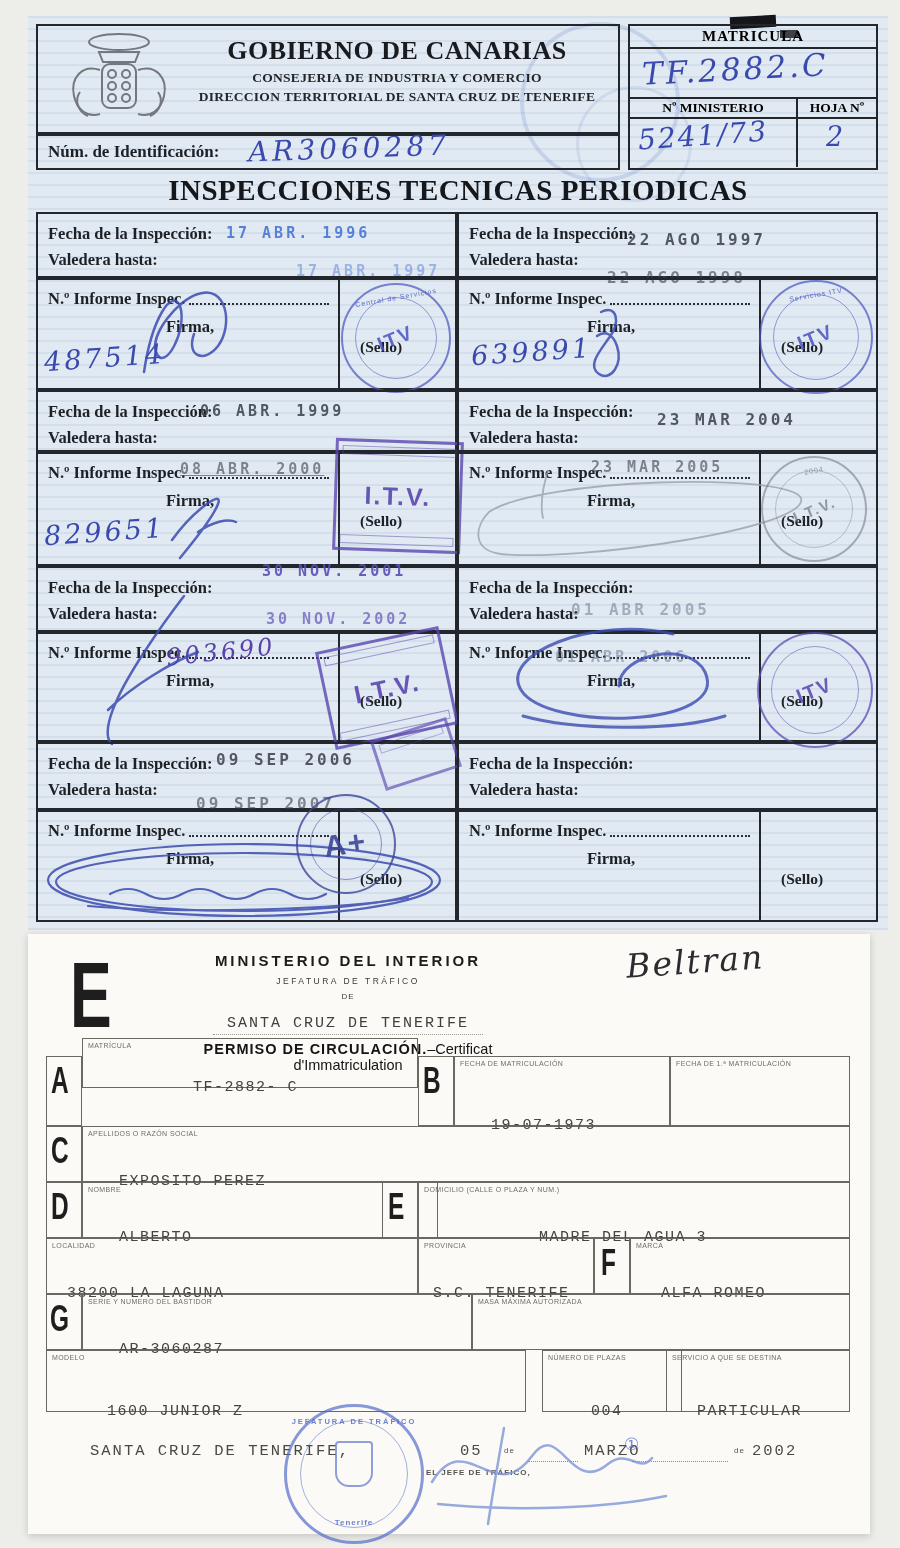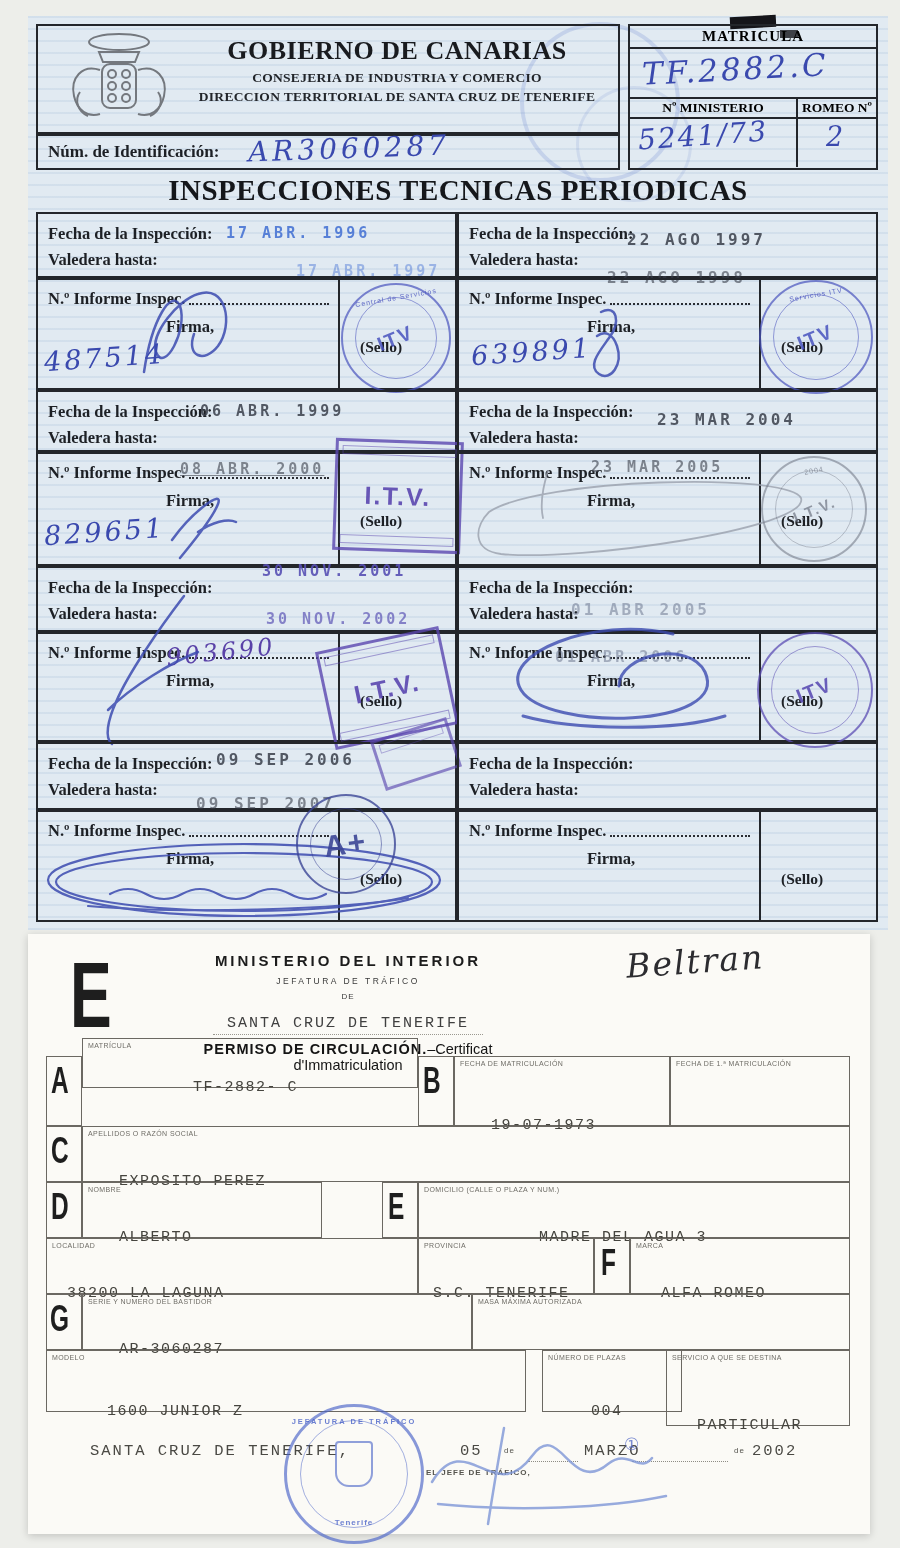--- a/index.html
+++ b/index.html
@@ -127,21 +127,21 @@
       <span class="hand" style="position:absolute;left:210px;top:-4px;font-size:28px;letter-spacing:4px;transform:rotate(-2deg);">AR3060287</span>
     </div>
 
     <div class="box" style="left:600px;top:8px;width:250px;height:146px;">
       <div style="border-bottom:2px solid #23262b;text-align:center;font-size:15px;font-weight:600;letter-spacing:1px;padding:2px 0;">MATRICULA</div>
       <div style="height:48px;border-bottom:2px solid #23262b;position:relative;">
         <span class="hand" style="position:absolute;left:12px;top:2px;font-size:31px;letter-spacing:3px;transform:rotate(-3deg);">TF.2882.C</span>
       </div>
       <div style="display:flex;border-bottom:2px solid #23262b;">
         <div style="width:166px;border-right:2px solid #23262b;text-align:center;font-size:13.5px;font-weight:600;padding:1px 0;">Nº MINISTERIO</div>
-        <div style="flex:1;text-align:center;font-size:13.5px;font-weight:600;padding:1px 0;">ROMEO Nº</div>
+        <div style="flex:1;text-align:center;font-size:13.5px;font-weight:600;padding:1px 0;">HOJA Nº</div>
       </div>
       <div style="display:flex;height:48px;">
         <div style="width:166px;border-right:2px solid #23262b;position:relative;">
           <span class="hand" style="position:absolute;left:8px;top:0px;font-size:28px;letter-spacing:2px;transform:rotate(-4deg);">5241/73</span>
         </div>
         <div style="flex:1;position:relative;">
           <span class="hand" style="position:absolute;left:28px;top:2px;font-size:27px;">2</span>
         </div>
       </div>
     </div>
@@ -376,21 +376,21 @@
         <span class="big-letter" style="font-size:36px;">C</span>
       </div>
     <div class="fcell" style="left:54px;top:192px;width:768px;height:56px;">
       <span class="flab">APELLIDOS O RAZÓN SOCIAL</span>
       <span class="fval" style="left:36px;">EXPOSITO PEREZ</span>
     </div>
 
     <div class="fcell letter-cell" style="left:18px;top:248px;width:36px;height:56px;">
         <span class="big-letter" style="font-size:36px;">D</span>
       </div>
-    <div class="fcell" style="left:54px;top:248px;width:240px;height:56px;">
+    <div class="fcell" style="left:54px;top:248px;width:356px;height:56px;">
       <span class="flab">NOMBRE</span>
       <span class="fval" style="left:36px;">ALBERTO</span>
     </div>
     <div class="fcell letter-cell" style="left:354px;top:248px;width:36px;height:56px;">
         <span class="big-letter" style="font-size:36px;">E</span>
       </div>
     <div class="fcell" style="left:390px;top:248px;width:432px;height:56px;">
       <span class="flab">DOMICILIO (CALLE O PLAZA Y NUM.)</span>
       <span class="fval" style="left:120px;">MADRE DEL AGUA 3</span>
     </div>
@@ -424,21 +424,21 @@
     </div>
 
     <div class="fcell" style="left:18px;top:416px;width:480px;height:62px;">
       <span class="flab">MODELO</span>
       <span class="fval" style="left:60px;">1600 JUNIOR Z</span>
     </div>
     <div class="fcell" style="left:498px;top:416px;width:140px;height:62px;margin-left:16px;">
       <span class="flab">NÚMERO DE PLAZAS</span>
       <span class="fval" style="left:48px;">004</span>
     </div>
-    <div class="fcell" style="left:638px;top:416px;width:184px;height:76px;">
+    <div class="fcell" style="left:638px;top:416px;width:184px;height:62px;">
       <span class="flab">SERVICIO A QUE SE DESTINA</span>
       <span class="fval" style="left:30px;">PARTICULAR</span>
     </div>
 
     <span class="foot-mono" style="position:absolute;left:62px;top:508px;">SANTA CRUZ DE TENERIFE,</span>
     <span class="foot-mono" style="position:absolute;left:432px;top:508px;">05</span>
     <span class="foot-small" style="position:absolute;left:476px;top:512px;">de</span>
     <span class="foot-mono" style="position:absolute;left:556px;top:508px;">MARZO</span>
     <span class="foot-small" style="position:absolute;left:706px;top:512px;">de</span>
     <span class="foot-mono" style="position:absolute;left:724px;top:508px;">2002</span>

